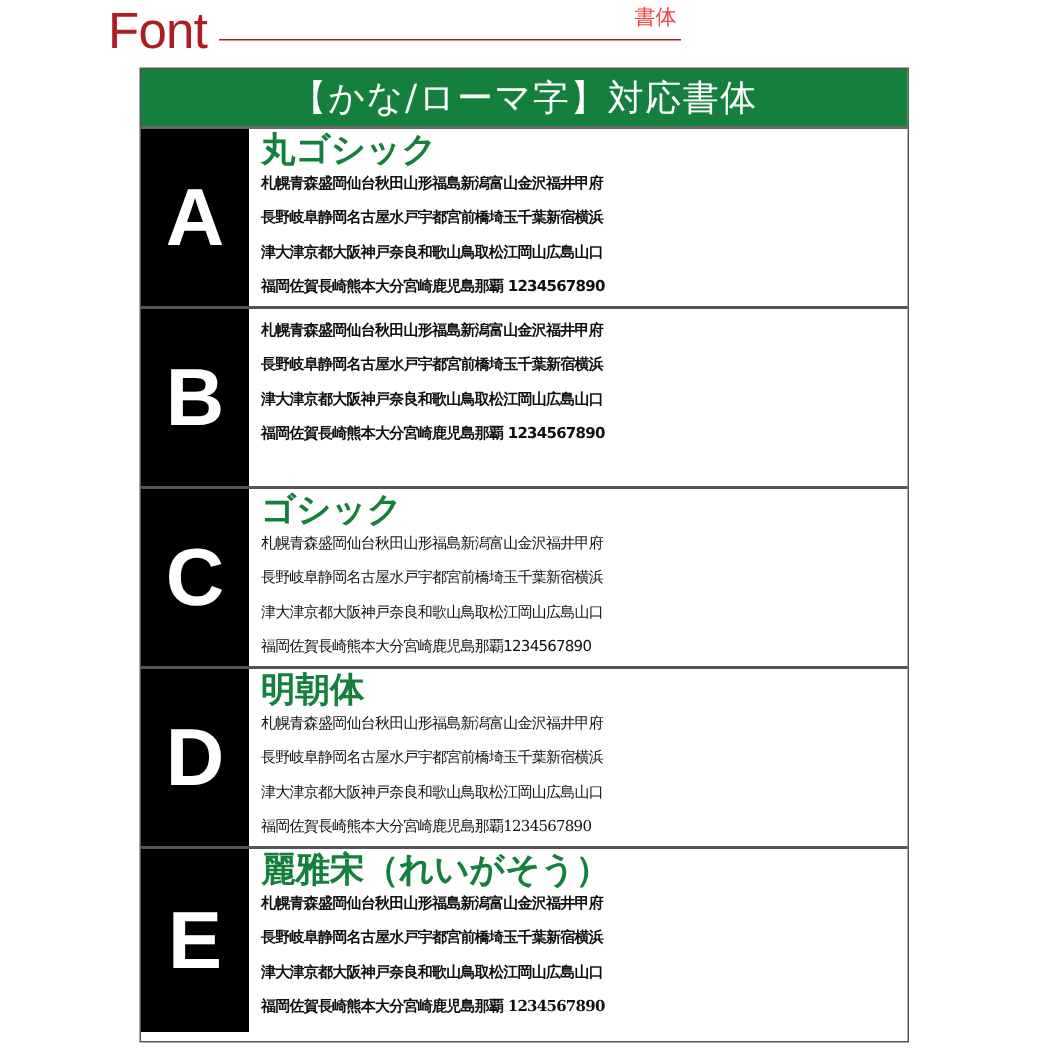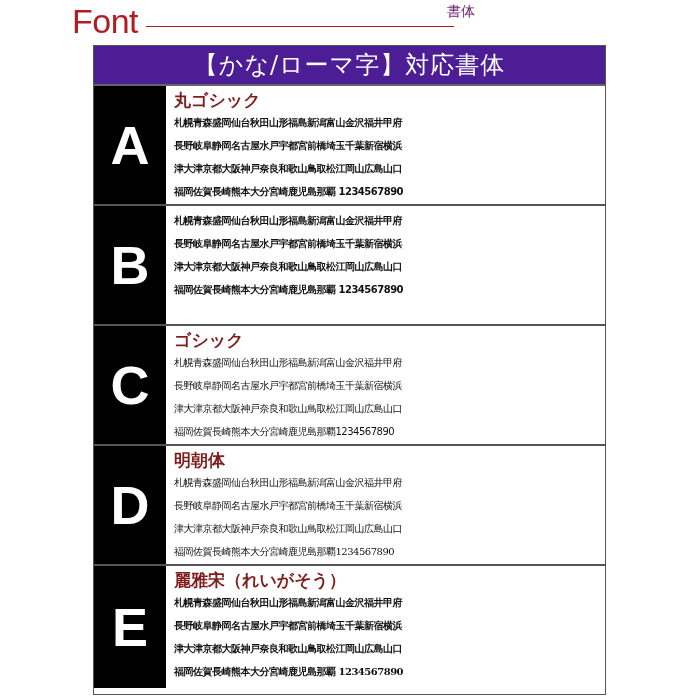--- a/index.html
+++ b/index.html
@@ -1,26 +1,26 @@
 <!DOCTYPE html>
 <html><head>
 <meta charset="utf-8">
 <style>
   html, body { margin:0; padding:0; background:#fff; }
   body { width:700px; height:700px; position:relative; overflow:hidden; font-family:"DejaVu Sans", sans-serif; }
   .title { position:absolute; left:72px; top:2px; font-family:"Liberation Sans", sans-serif; font-size:34px; color:#b01c24; letter-spacing:-0.5px; line-height:38px; }
   .rule { position:absolute; left:146px; top:26px; width:308px; height:1px; background:#b01c24; }
-  .subtitle { position:absolute; left:423px; top:3px; font-size:14px; color:#701a75;margin-left:24px; }
+  .subtitle { position:absolute; left:423px; top:3px; font-size:14px; color:#ef4444; }
   .sheet { position:absolute; left:93px; top:45px; width:513px; height:650px; border:1px solid #555; box-sizing:border-box; background:#fff; }
-  .header { height:38px; background:#4c1d95; color:#fff; font-family:"DejaVu Serif", serif; font-size:24px; line-height:38px; text-align:center; letter-spacing:1px; border-bottom:2px solid #666; }
+  .header { height:38px; background:#15803d; color:#fff; font-family:"DejaVu Serif", serif; font-size:24px; line-height:38px; text-align:center; letter-spacing:1px; border-bottom:2px solid #666; }
   .row { display:flex; height:120px; border-bottom:2px solid #555; box-sizing:border-box; }
   .row:last-child { border-bottom:none; height:122px; }
   .letter { width:72px; background:#000; color:#fff; font-family:"Liberation Sans", sans-serif; font-weight:bold; font-size:54px; display:flex; align-items:center; justify-content:center; flex-shrink:0; }
   .content { flex:1; padding:3px 0 0 8px; }
-  .name { color:#7f1d1d; font-weight:bold; font-size:17px; line-height:22px; white-space:nowrap; }
+  .name { color:#15803d; font-weight:bold; font-size:23px; line-height:22px; white-space:nowrap; }
   .line { font-size:10px; line-height:23px; color:#111; white-space:nowrap; letter-spacing:-0.5px; }
   .w-bold .line { font-weight:bold; }
   .w-mincho .line { font-family:"DejaVu Serif", serif; }
   .w-normal .line { font-weight:normal; }
 </style>
 </head>
 <body>
 
 <div class="title">Font</div>
 <div class="rule" style="left:146px; width:308px;"></div>

